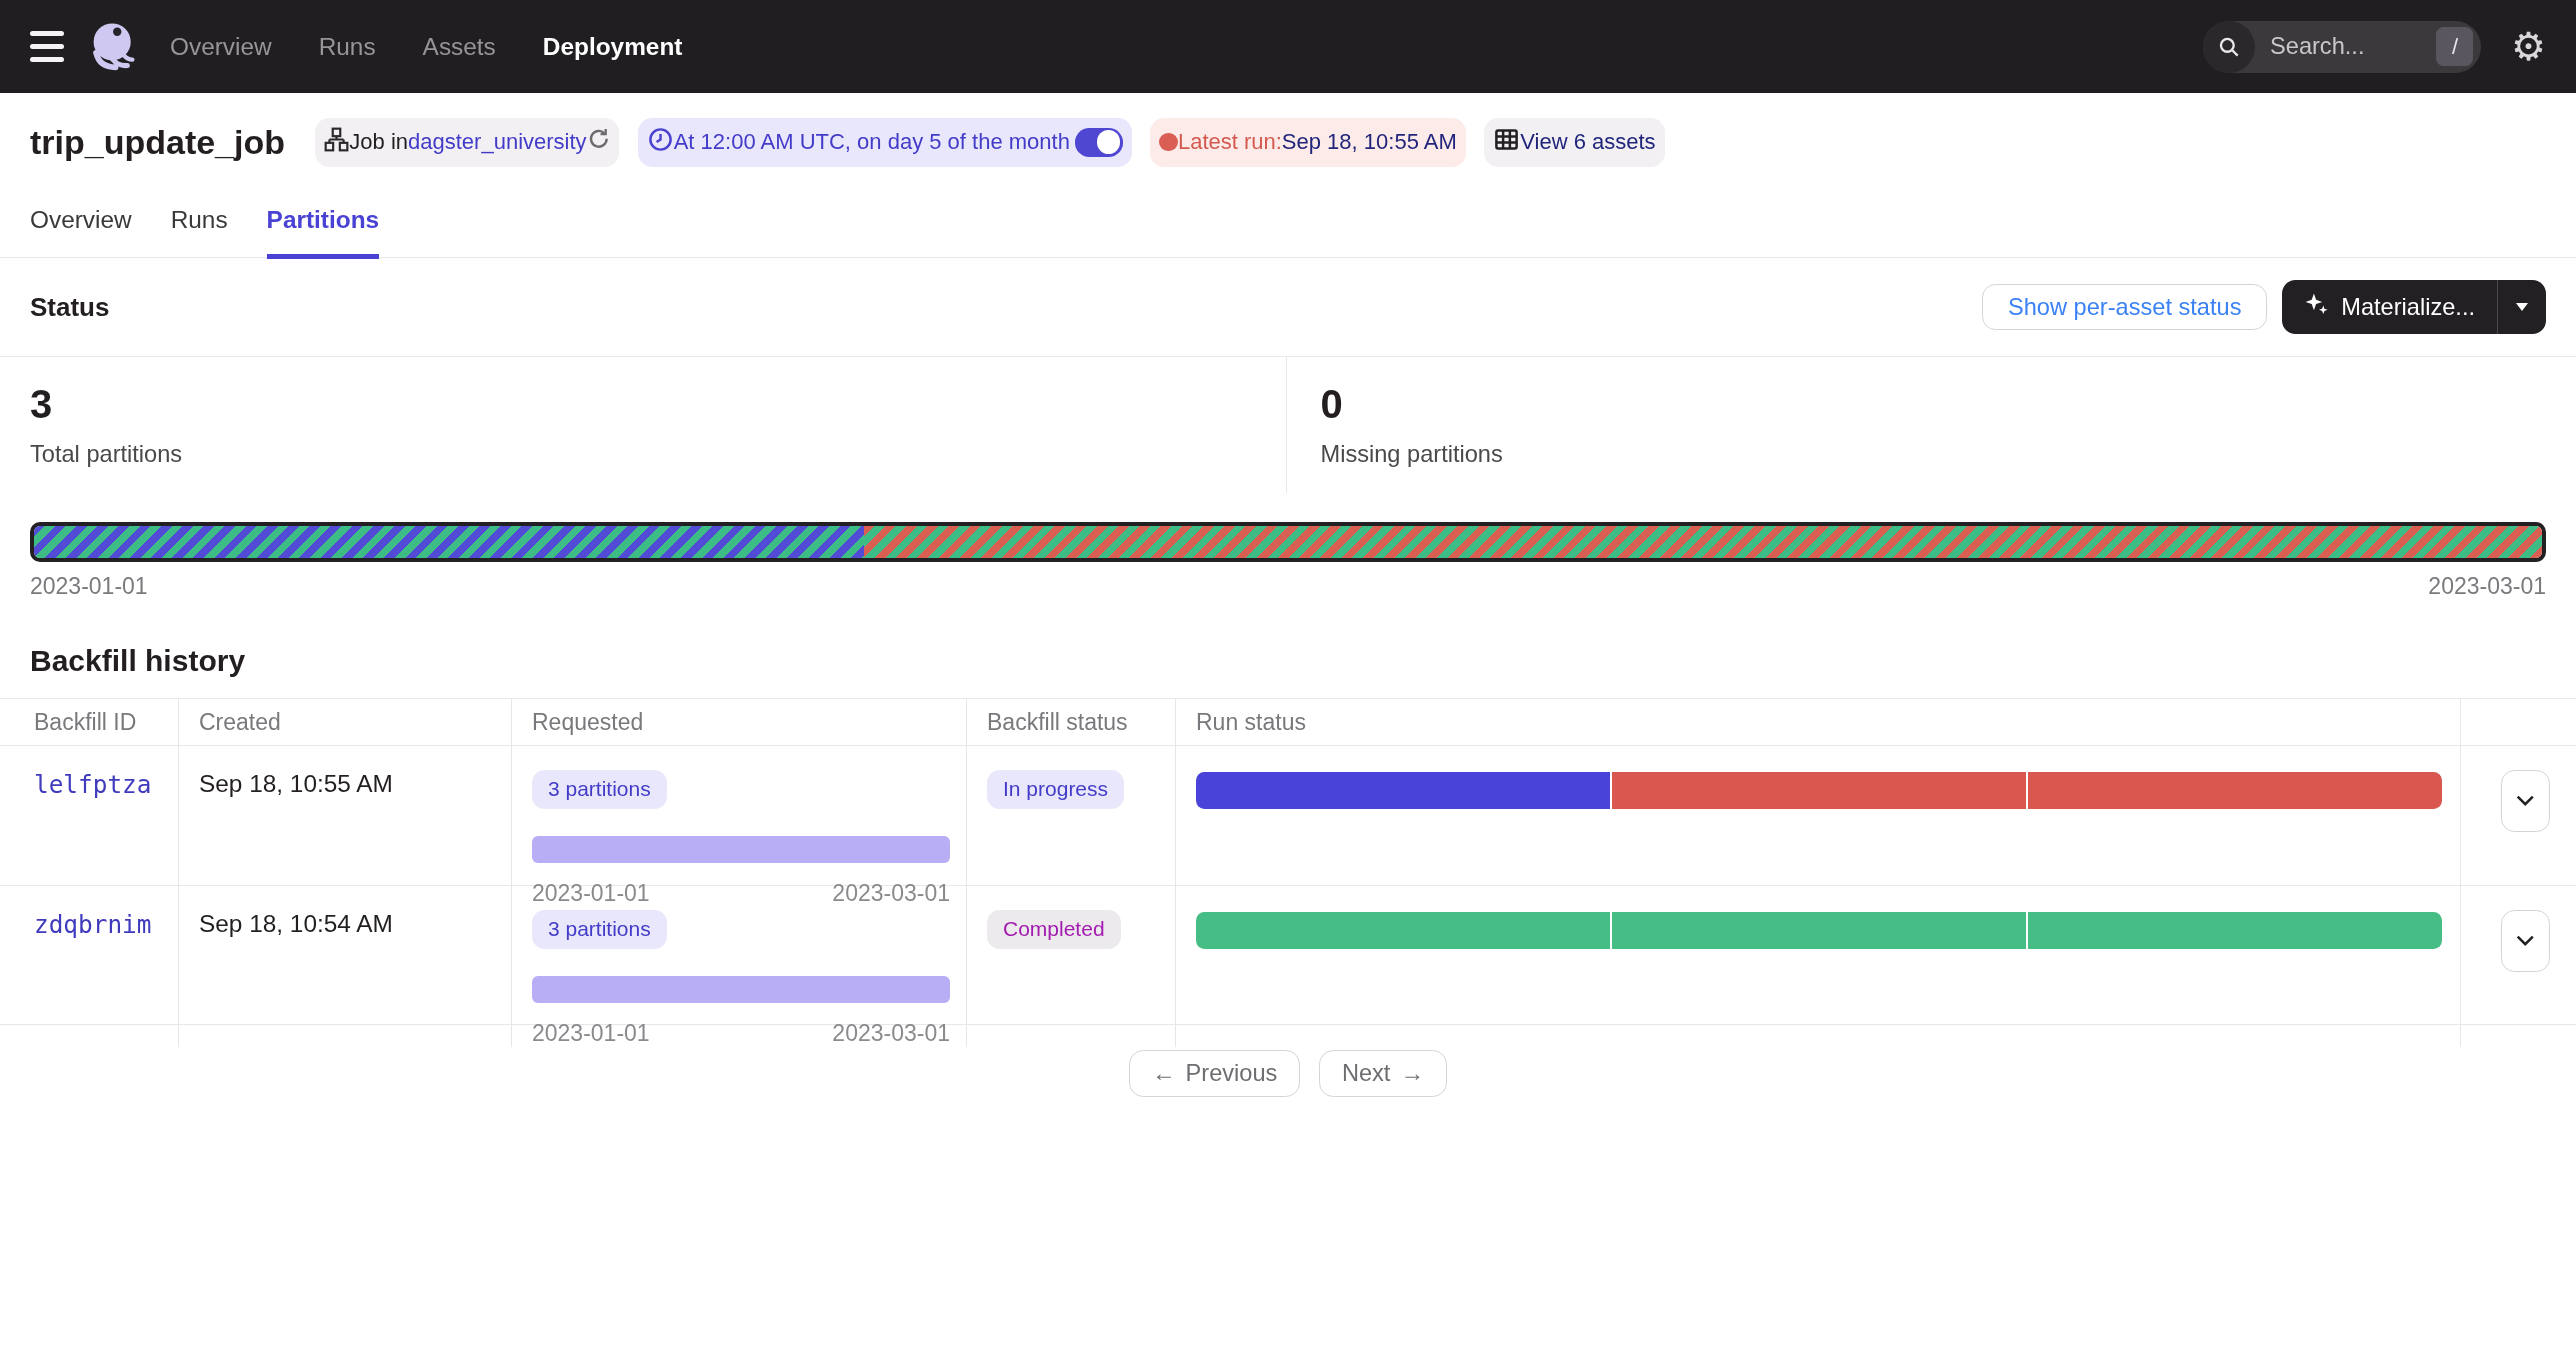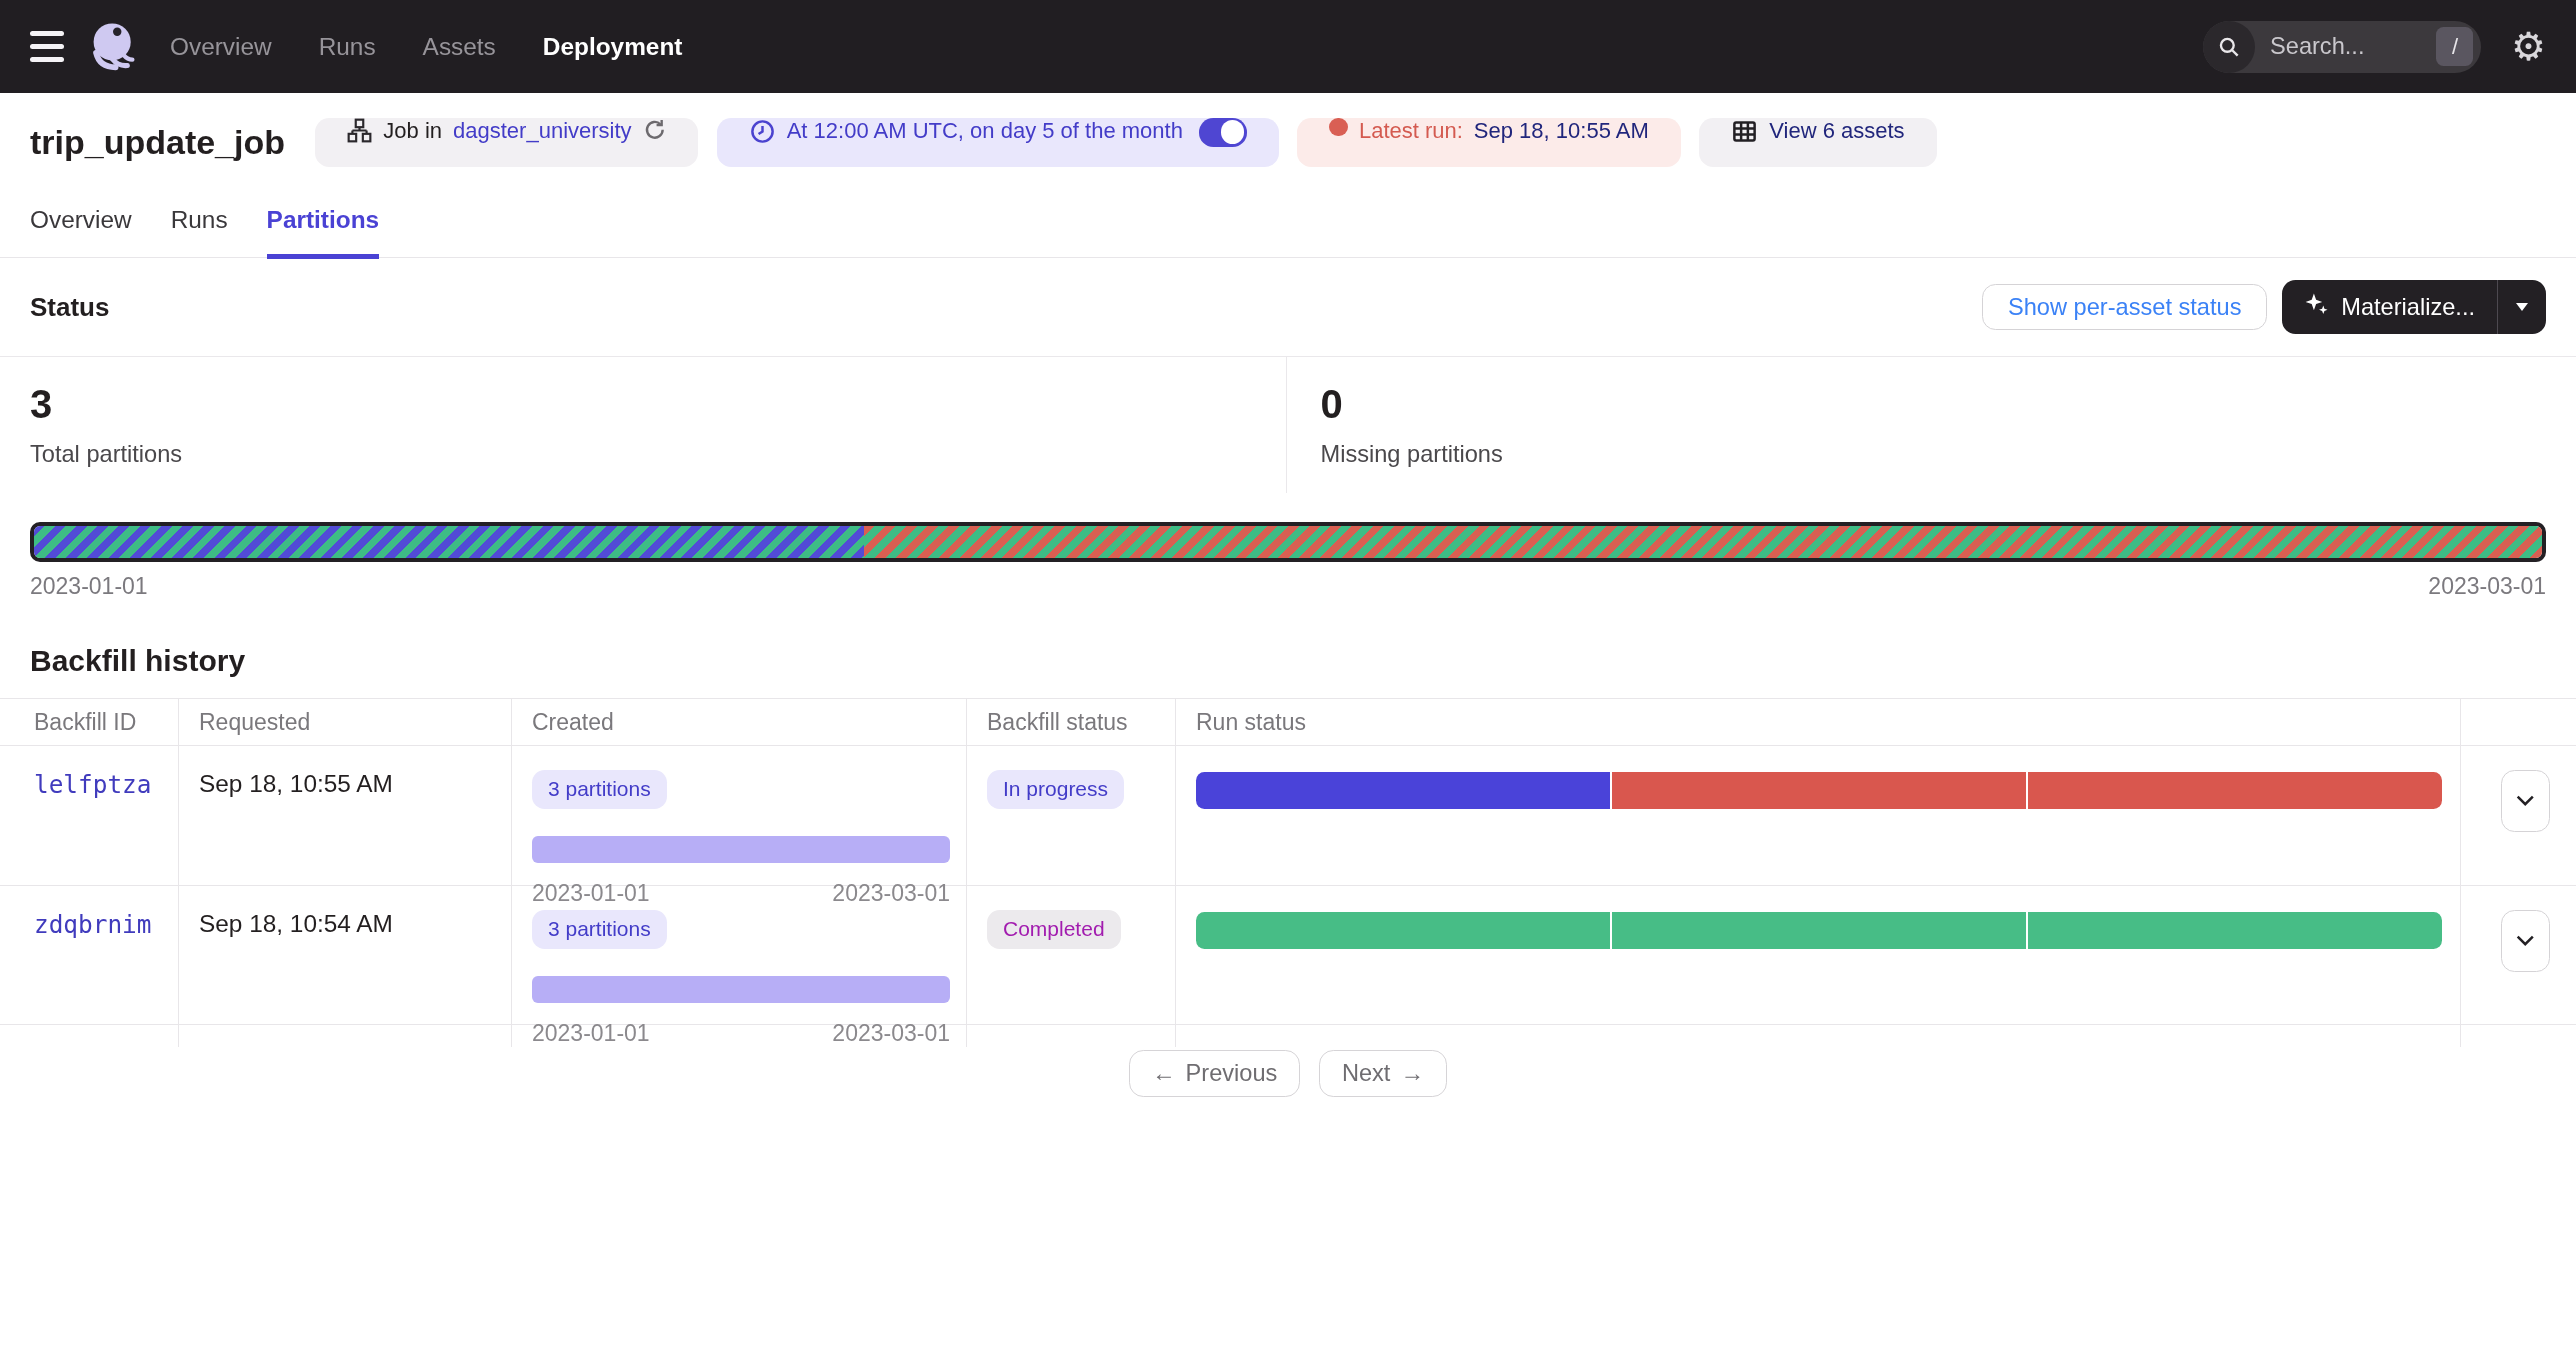--- a/index.html
+++ b/index.html
@@ -19,21 +19,21 @@
   .nav-link.active { color:#ffffff; font-weight:600; }
   .topnav-right { margin-left:auto; display:flex; align-items:center; gap:30px; }
   .search { width:278px; height:52px; background:#3c393d; border-radius:26px; display:flex; align-items:center; overflow:hidden; }
   .search-iconwrap { width:52px; height:52px; border-radius:50%; background:#2b282c; display:flex; align-items:center; justify-content:center; flex:none; }
   .search-placeholder { color:#c9c7cc; font-size:23.6px; margin-left:15px; flex:1; }
   .search-slash { width:37px; height:39px; background:#5a5660; border-radius:7.6px; color:#e8e6ea; display:flex; align-items:center; justify-content:center; font-size:22px; margin-right:7.6px; flex:none; }
   .gear { font-size:39px; color:#d9d7db; line-height:1; cursor:pointer; }
   
   .job-header { height:98px; display:flex; align-items:center; padding:0 30px; gap:18.5px; background:#fff; }
   .job-title { font-size:34px; font-weight:700; margin:0 11.8px 0 0; }
-  .pill { height:49px; border-radius:14.3px; display:flex; align-items:flex-start; gap:11px; padding:0 32px; font-size:22px; white-space:nowrap; }
+  .pill { height:49px; border-radius:14.3px; display:flex; align-items:center; padding:0 9px; font-size:22px; white-space:nowrap; }
   .pill.gray { background:#f2f0f3; }
   .pill.lavender { background:#e9e7fc; color:#433cc8; }
   .pill.redish { background:#fcebe9; }
   .repo-link { color:#433cc8; cursor:pointer; }
   .latest-label { color:#d45a50; }
   .latest-time { color:#21267c; }
   .assets-label { color:#21267c; }
   .red-dot { width:18.5px; height:18.5px; border-radius:50%; background:#d95f54; }
   .toggle { width:48px; height:29px; border-radius:14.3px; background:#4f46d2; position:relative; margin-left:5px; cursor:pointer; }
   .toggle::after { content:""; position:absolute; right:2.5px; top:2.5px; width:23.6px; height:23.6px; border-radius:50%; background:#fff; }
@@ -225,22 +225,22 @@
     <span>2023-01-01</span>
     <span>2023-03-01</span>
   </div>
 </div>
 
 <div class="backfill-head">Backfill history</div>
 
 <div class="table">
   <div class="thead">
     <div>Backfill ID</div>
+    <div>Created</div>
     <div>Requested</div>
-    <div>Created</div>
     <div>Backfill status</div>
     <div>Run status</div>
     <div></div>
   </div>
 
   <div class="trow">
     <div class="tcell"><span class="bid">lelfptza</span></div>
     <div class="tcell"><span class="created">Sep 18, 10:55 AM</span></div>
     <div class="tcell">
       <span class="badge">3 partitions</span>

